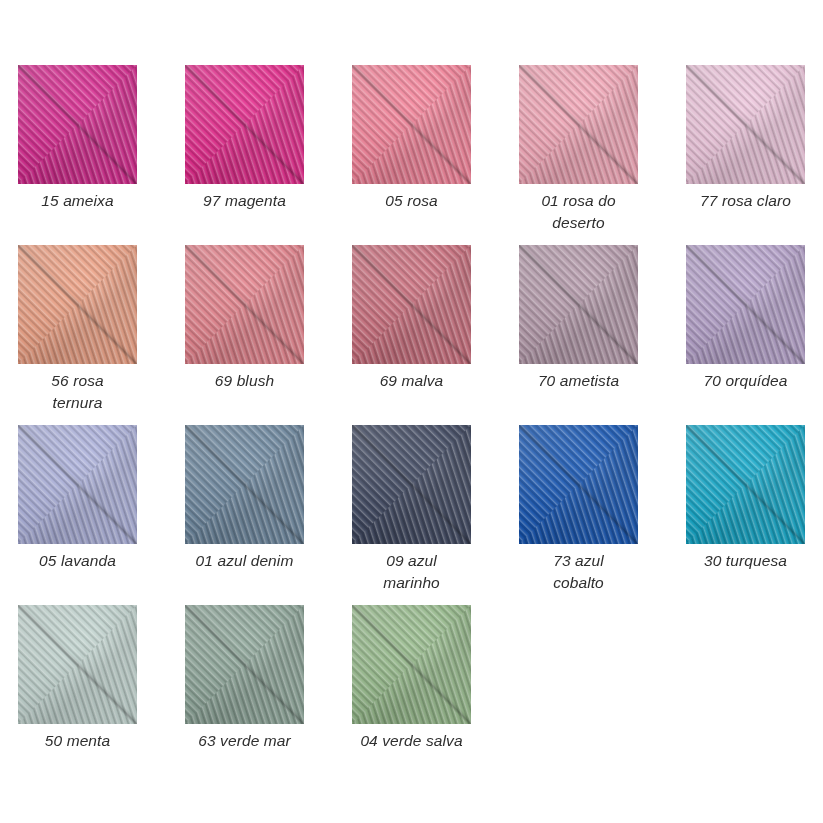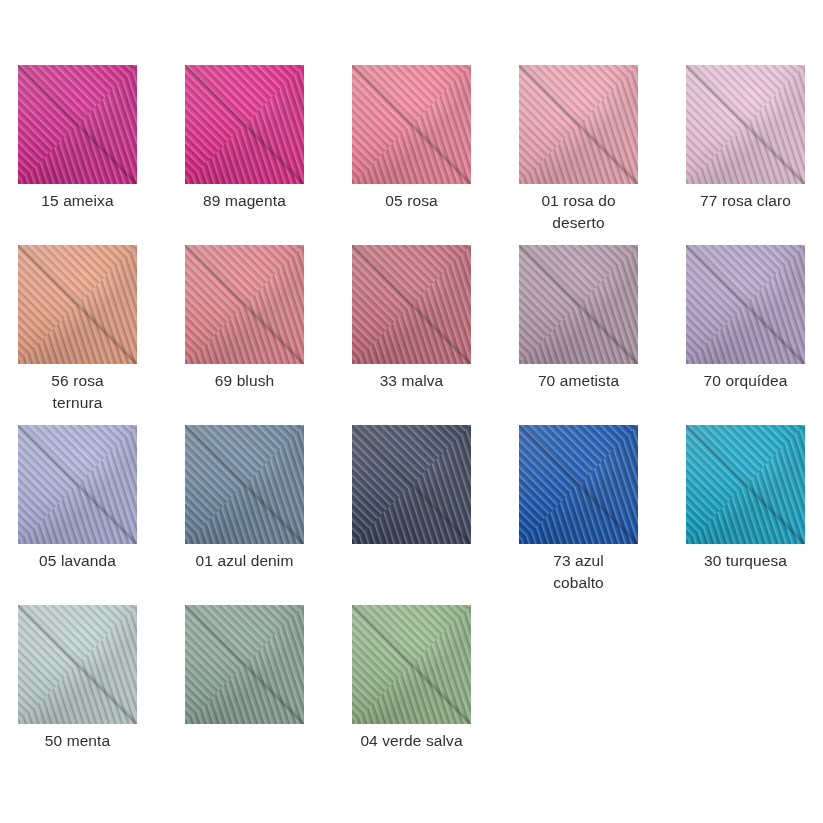--- a/index.html
+++ b/index.html
@@ -30,20 +30,21 @@
     display: grid;
     grid-template-columns: repeat(5, 119px);
     column-gap: 48px;
     row-gap: 0;
   }
 
   .swatch-cell {
     width: 119px;
     height: 180px;
     position: relative;
+    font-style: italic;
   }
 
   .swatch-img {
     width: 119px;
     height: 119px;
     position: relative;
     overflow: hidden;
     background: #cccccc;
   }
 
@@ -144,21 +145,21 @@
           <div class="yarn-shade"></div>
         </div>
         <div class="swatch-label">15 ameixa</div>
       </div>
       <div class="swatch-cell">
         <div class="swatch-img">
           <div class="yarn" style="--c: #E8298D;"></div>
           <div class="yarn-fold"></div>
           <div class="yarn-shade"></div>
         </div>
-        <div class="swatch-label">89 magenta</div>
+        <div class="swatch-label">97 magenta</div>
       </div>
       <div class="swatch-cell">
         <div class="swatch-img">
           <div class="yarn" style="--c: #F8849B;"></div>
           <div class="yarn-fold"></div>
           <div class="yarn-shade"></div>
         </div>
         <div class="swatch-label">05 rosa</div>
       </div>
       <div class="swatch-cell">
@@ -194,21 +195,21 @@
           <div class="yarn-shade"></div>
         </div>
         <div class="swatch-label">69 blush</div>
       </div>
       <div class="swatch-cell">
         <div class="swatch-img">
           <div class="yarn" style="--c: #CD6F7E;"></div>
           <div class="yarn-fold"></div>
           <div class="yarn-shade"></div>
         </div>
-        <div class="swatch-label">33 malva</div>
+        <div class="swatch-label">69 malva</div>
       </div>
       <div class="swatch-cell">
         <div class="swatch-img">
           <div class="yarn" style="--c: #B79CAD;"></div>
           <div class="yarn-fold"></div>
           <div class="yarn-shade"></div>
         </div>
         <div class="swatch-label">70 ametista</div>
       </div>
       <div class="swatch-cell">
@@ -234,20 +235,22 @@
           <div class="yarn-shade"></div>
         </div>
         <div class="swatch-label">01 azul denim</div>
       </div>
       <div class="swatch-cell">
         <div class="swatch-img">
           <div class="yarn" style="--c: #3E4760;"></div>
           <div class="yarn-fold"></div>
           <div class="yarn-shade"></div>
         </div>
+        <div class="swatch-label">09 azul
+marinho</div>
       </div>
       <div class="swatch-cell">
         <div class="swatch-img">
           <div class="yarn" style="--c: #1556B5;"></div>
           <div class="yarn-fold"></div>
           <div class="yarn-shade"></div>
         </div>
         <div class="swatch-label">73 azul
 cobalto</div>
       </div>
@@ -266,20 +269,21 @@
           <div class="yarn-shade"></div>
         </div>
         <div class="swatch-label">50 menta</div>
       </div>
       <div class="swatch-cell">
         <div class="swatch-img">
           <div class="yarn" style="--c: #8FA89B;"></div>
           <div class="yarn-fold"></div>
           <div class="yarn-shade"></div>
         </div>
+        <div class="swatch-label">63 verde mar</div>
       </div>
       <div class="swatch-cell">
         <div class="swatch-img">
           <div class="yarn" style="--c: #97BC8C;"></div>
           <div class="yarn-fold"></div>
           <div class="yarn-shade"></div>
         </div>
         <div class="swatch-label">04 verde salva</div>
       </div>
     </div>

